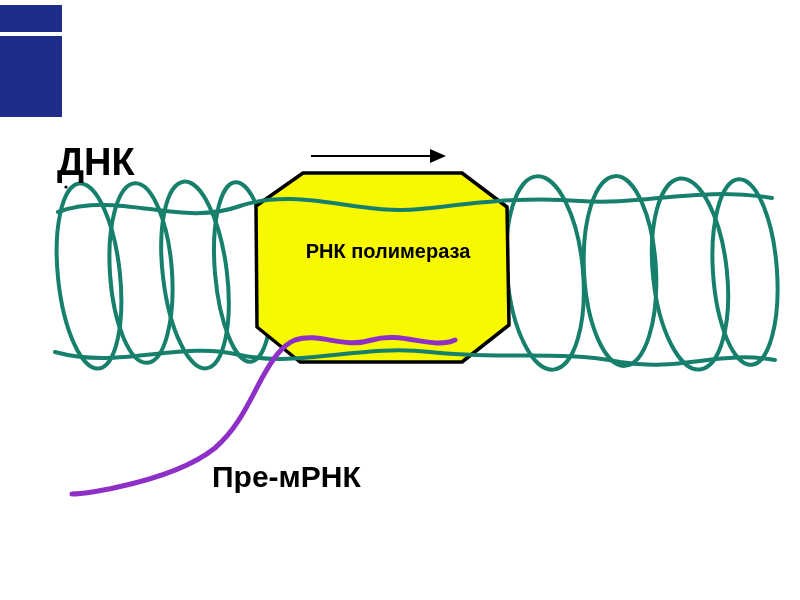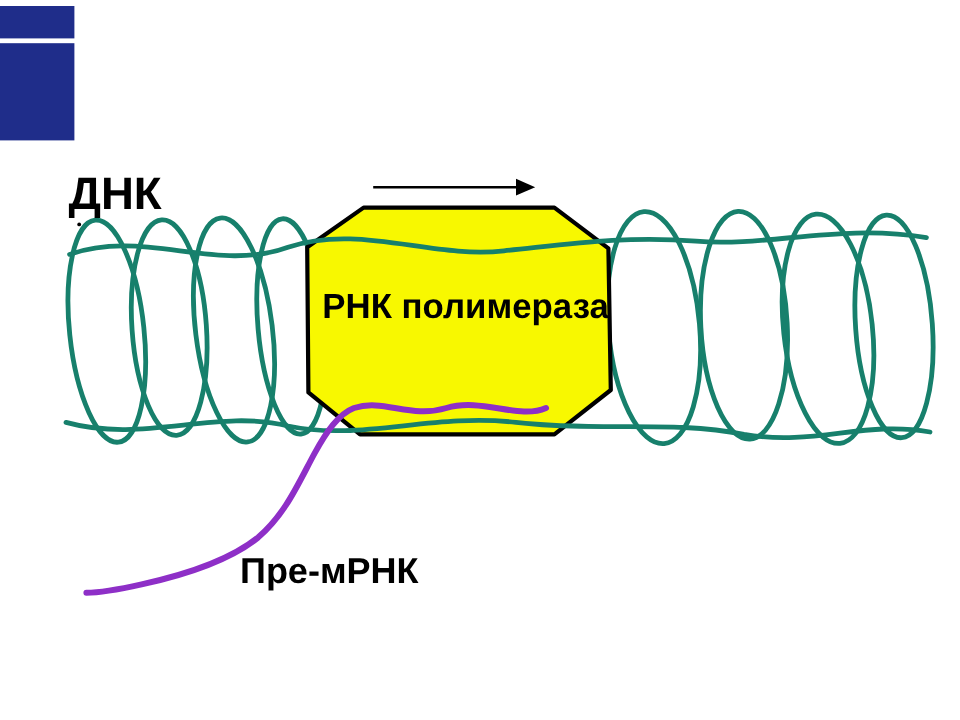--- a/index.html
+++ b/index.html
@@ -30,23 +30,23 @@
   .label{
     position:absolute;
     color:var(--label-text);
     font-weight:bold;
     white-space:nowrap;
     user-select:none;
   }
   .label-dna{left:57px;top:141px;font-size:38px;}
   .label-polymerase{
     left:252px;top:240px;width:272px;
-    font-size:29px;text-align:center;letter-spacing:0px;
+    font-size:20px;text-align:center;letter-spacing:0px;
   }
-  .label-premrna{left:200px;top:460px;font-size:30px;}
+  .label-premrna{left:212px;top:460px;font-size:30px;}
   .dna-stroke{stroke:var(--dna-strand);fill:none;stroke-width:4;stroke-linecap:round;}
   .polymerase-shape{fill:var(--polymerase-fill);stroke:var(--polymerase-border);stroke-width:3.5;stroke-linejoin:round;}
   .premrna-stroke{stroke:var(--pre-mrna-strand);fill:none;stroke-width:5;stroke-linecap:round;}
   .arrow-stroke{stroke:#000;fill:none;stroke-width:2;}
   .arrow-head{fill:#000;stroke:none;}
 </style>
 </head>
 <body>
 
 <div class="stage">

